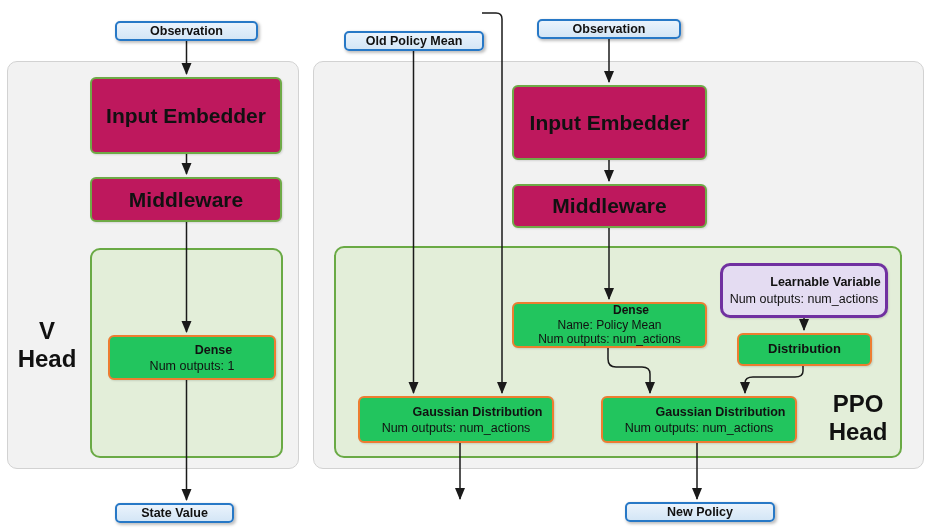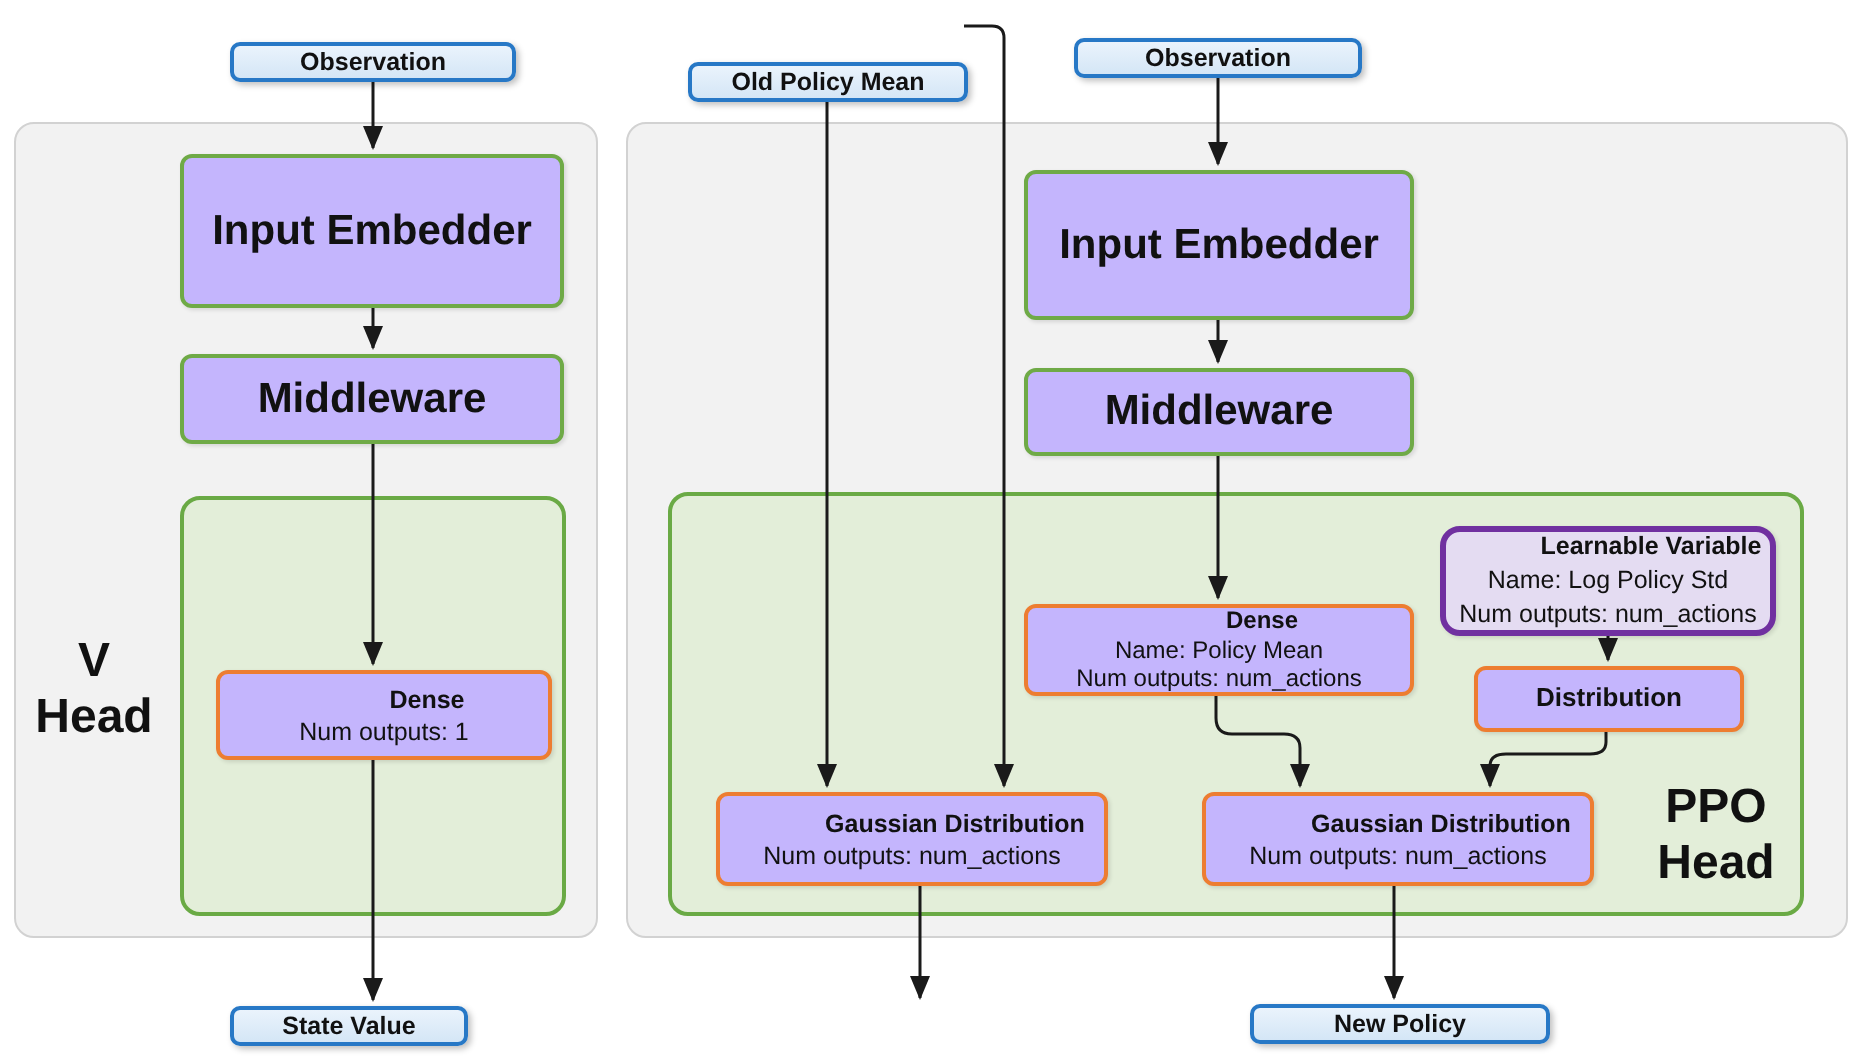--- a/index.html
+++ b/index.html
@@ -44,29 +44,29 @@
   }
   .box-blue {
     background: linear-gradient(180deg, #eaf3fc 0%, #d4e6f6 100%);
     border: 2.5px solid #2778c6;
     border-radius: 5px;
     font-weight: bold;
     font-size: 12.5px;
     box-shadow: 1.5px 1.5px 3px rgba(0,0,0,0.25);
   }
   .box-green {
-    background: #c4b5fd;
+    background: #be185d;
     border: 2.5px solid #6faa47;
     border-radius: 6px;
     font-weight: bold;
     font-size: 21px;
     box-shadow: 1px 1px 2px rgba(0,0,0,0.12);
   }
   .box-orange {
-    background: #c4b5fd;
+    background: #22c55e;
     border: 2.5px solid #ed7d31;
     border-radius: 6px;
     font-size: 12.5px;
     line-height: 1.28;
     box-shadow: 1px 1px 2px rgba(0,0,0,0.12);
   }
   .box-purple {
     background: #e4dcf2;
     border: 3px solid #7030a0;
     border-radius: 10px;
@@ -166,21 +166,20 @@
     <span class="t-bold">Gaussian Distribution</span>
     <span>Num outputs: num_actions</span>
   </div>
   <div class="node box-orange" style="left:601px; top:396px; width:196px; height:47px;">
     <span class="t-bold">Gaussian Distribution</span>
     <span>Num outputs: num_actions</span>
   </div>
 
   <div class="node box-purple" style="left:720px; top:263px; width:168px; height:55px;">
     <span class="t-bold">Learnable Variable</span>
-    <span>Name: Log Policy Std</span>
     <span>Num outputs: num_actions</span>
   </div>
 
   <div class="head-label" style="left:8px; top:317px; width:78px;">
     <div>V</div>
     <div>Head</div>
   </div>
   <div class="head-label" style="left:796px; top:390px; width:100px;padding-left:24px;">
     <div>PPO</div>
     <div>Head</div>

